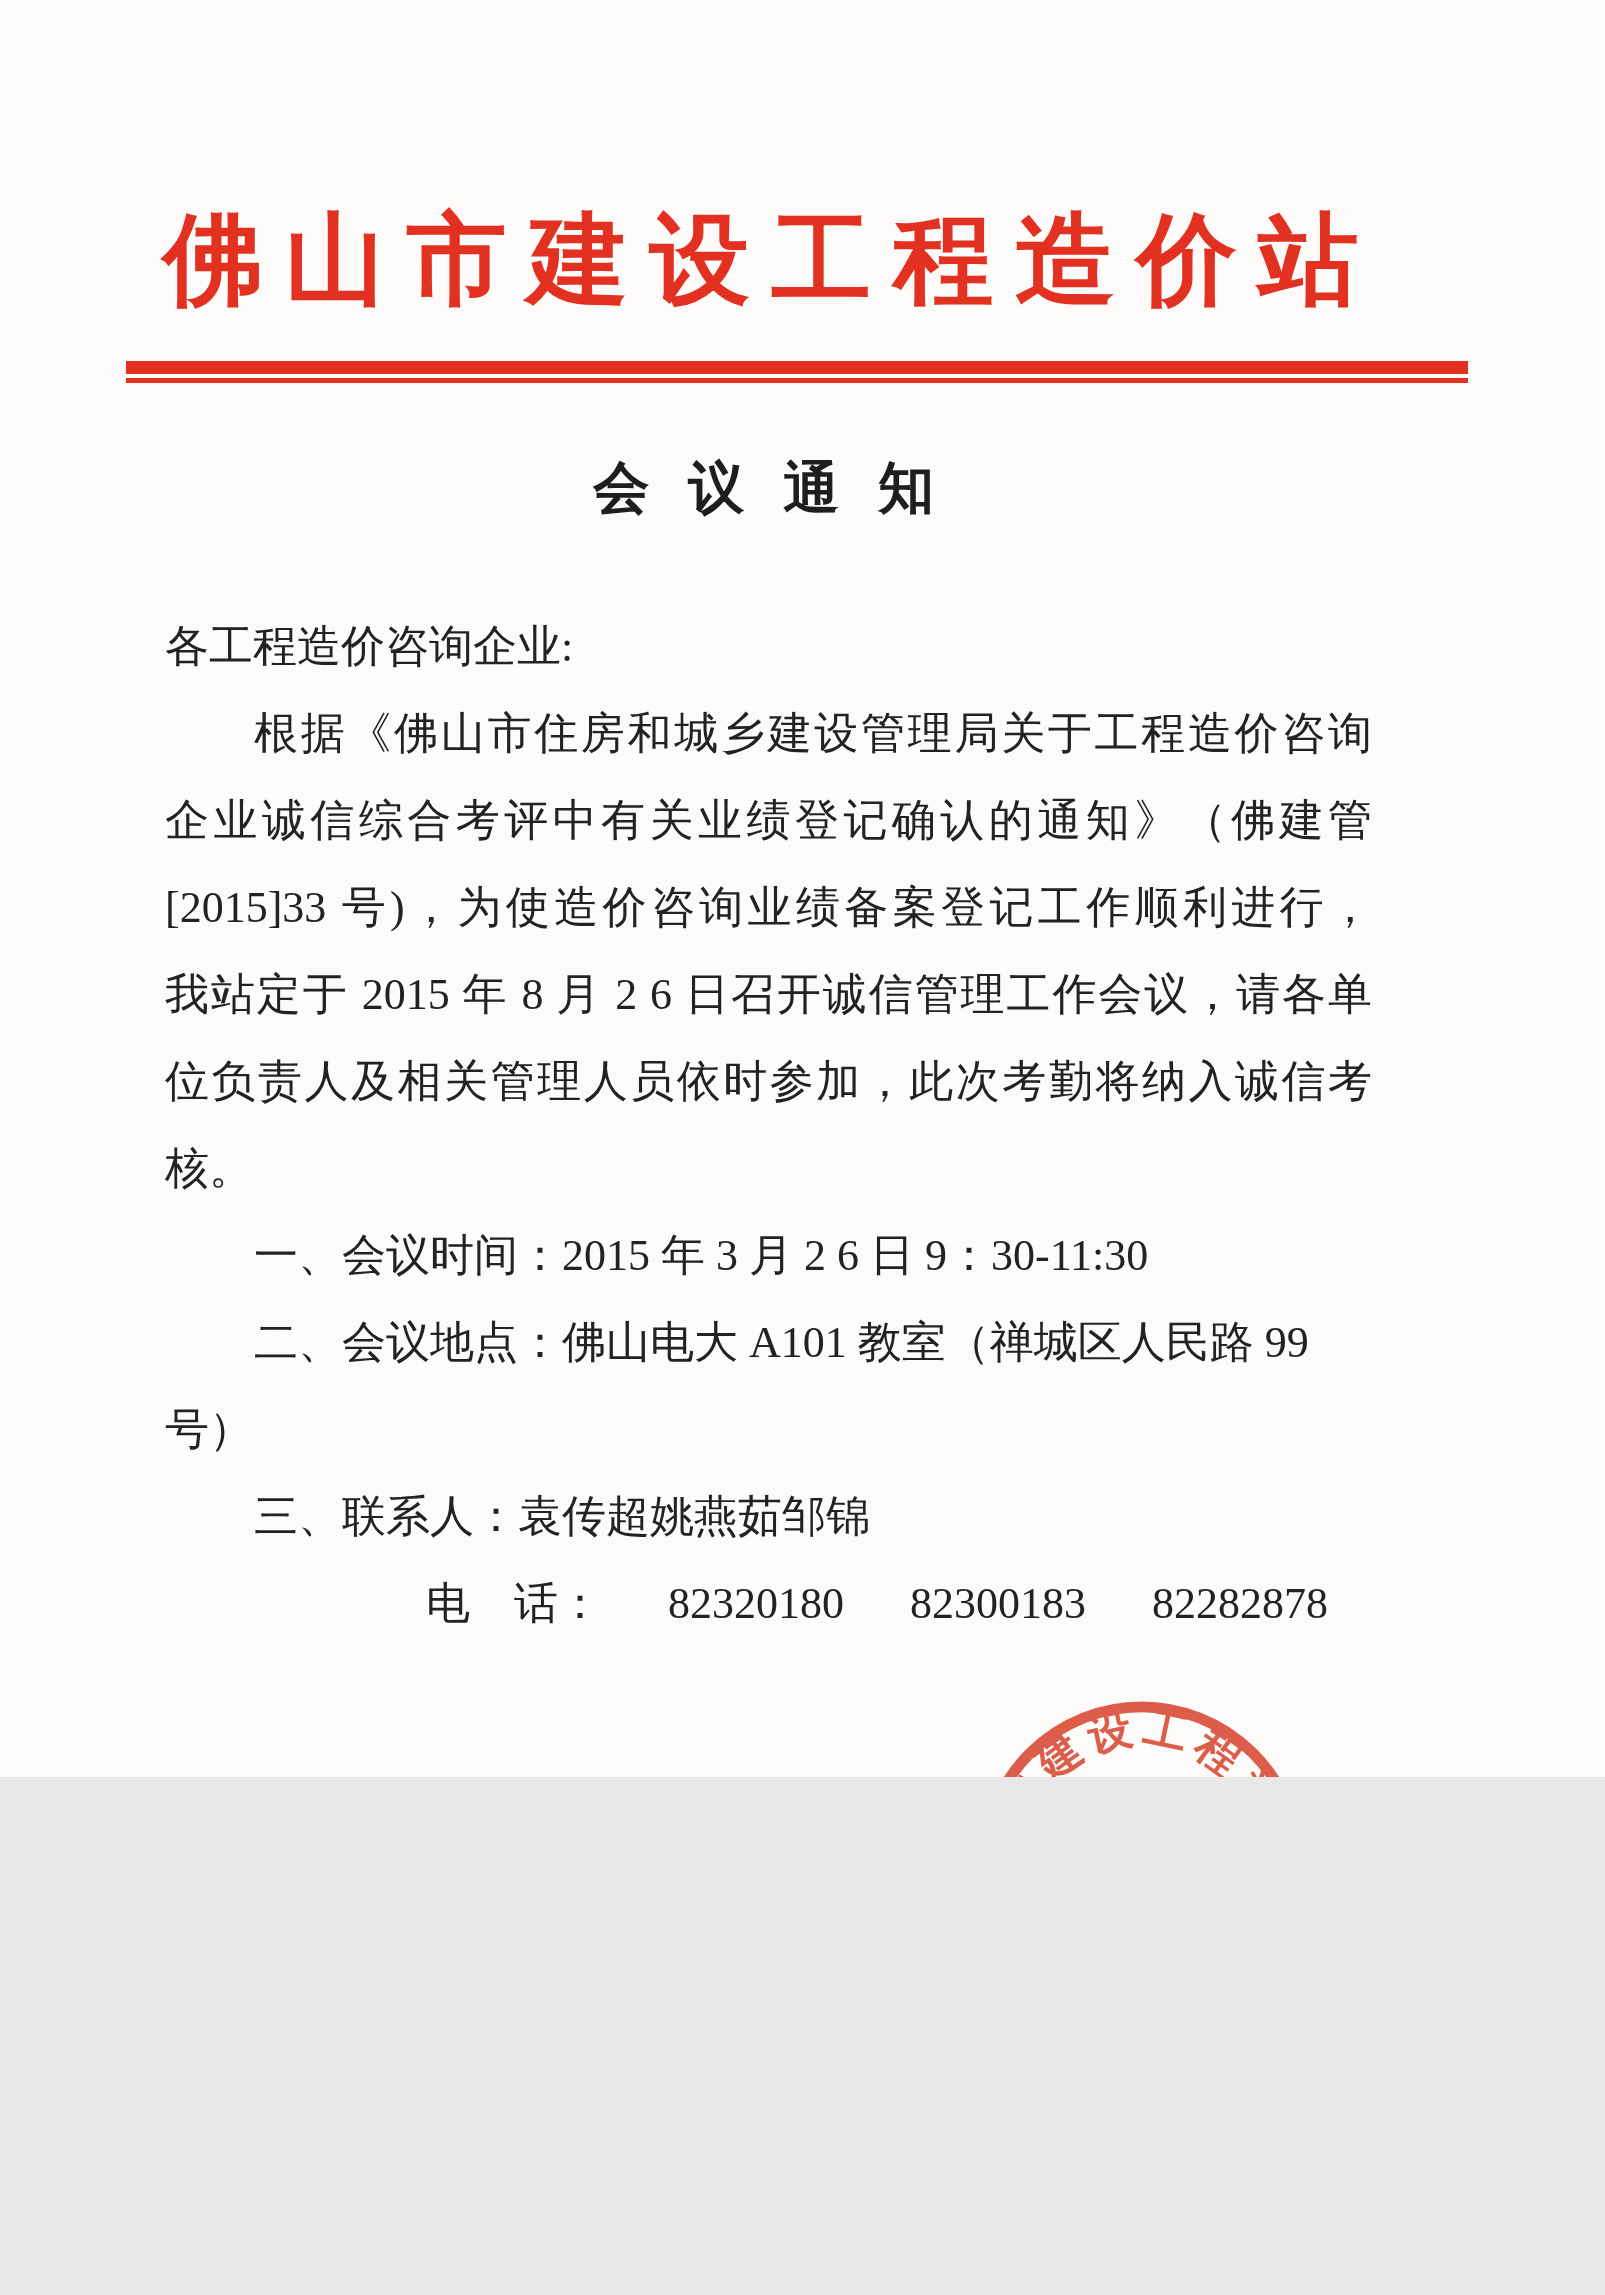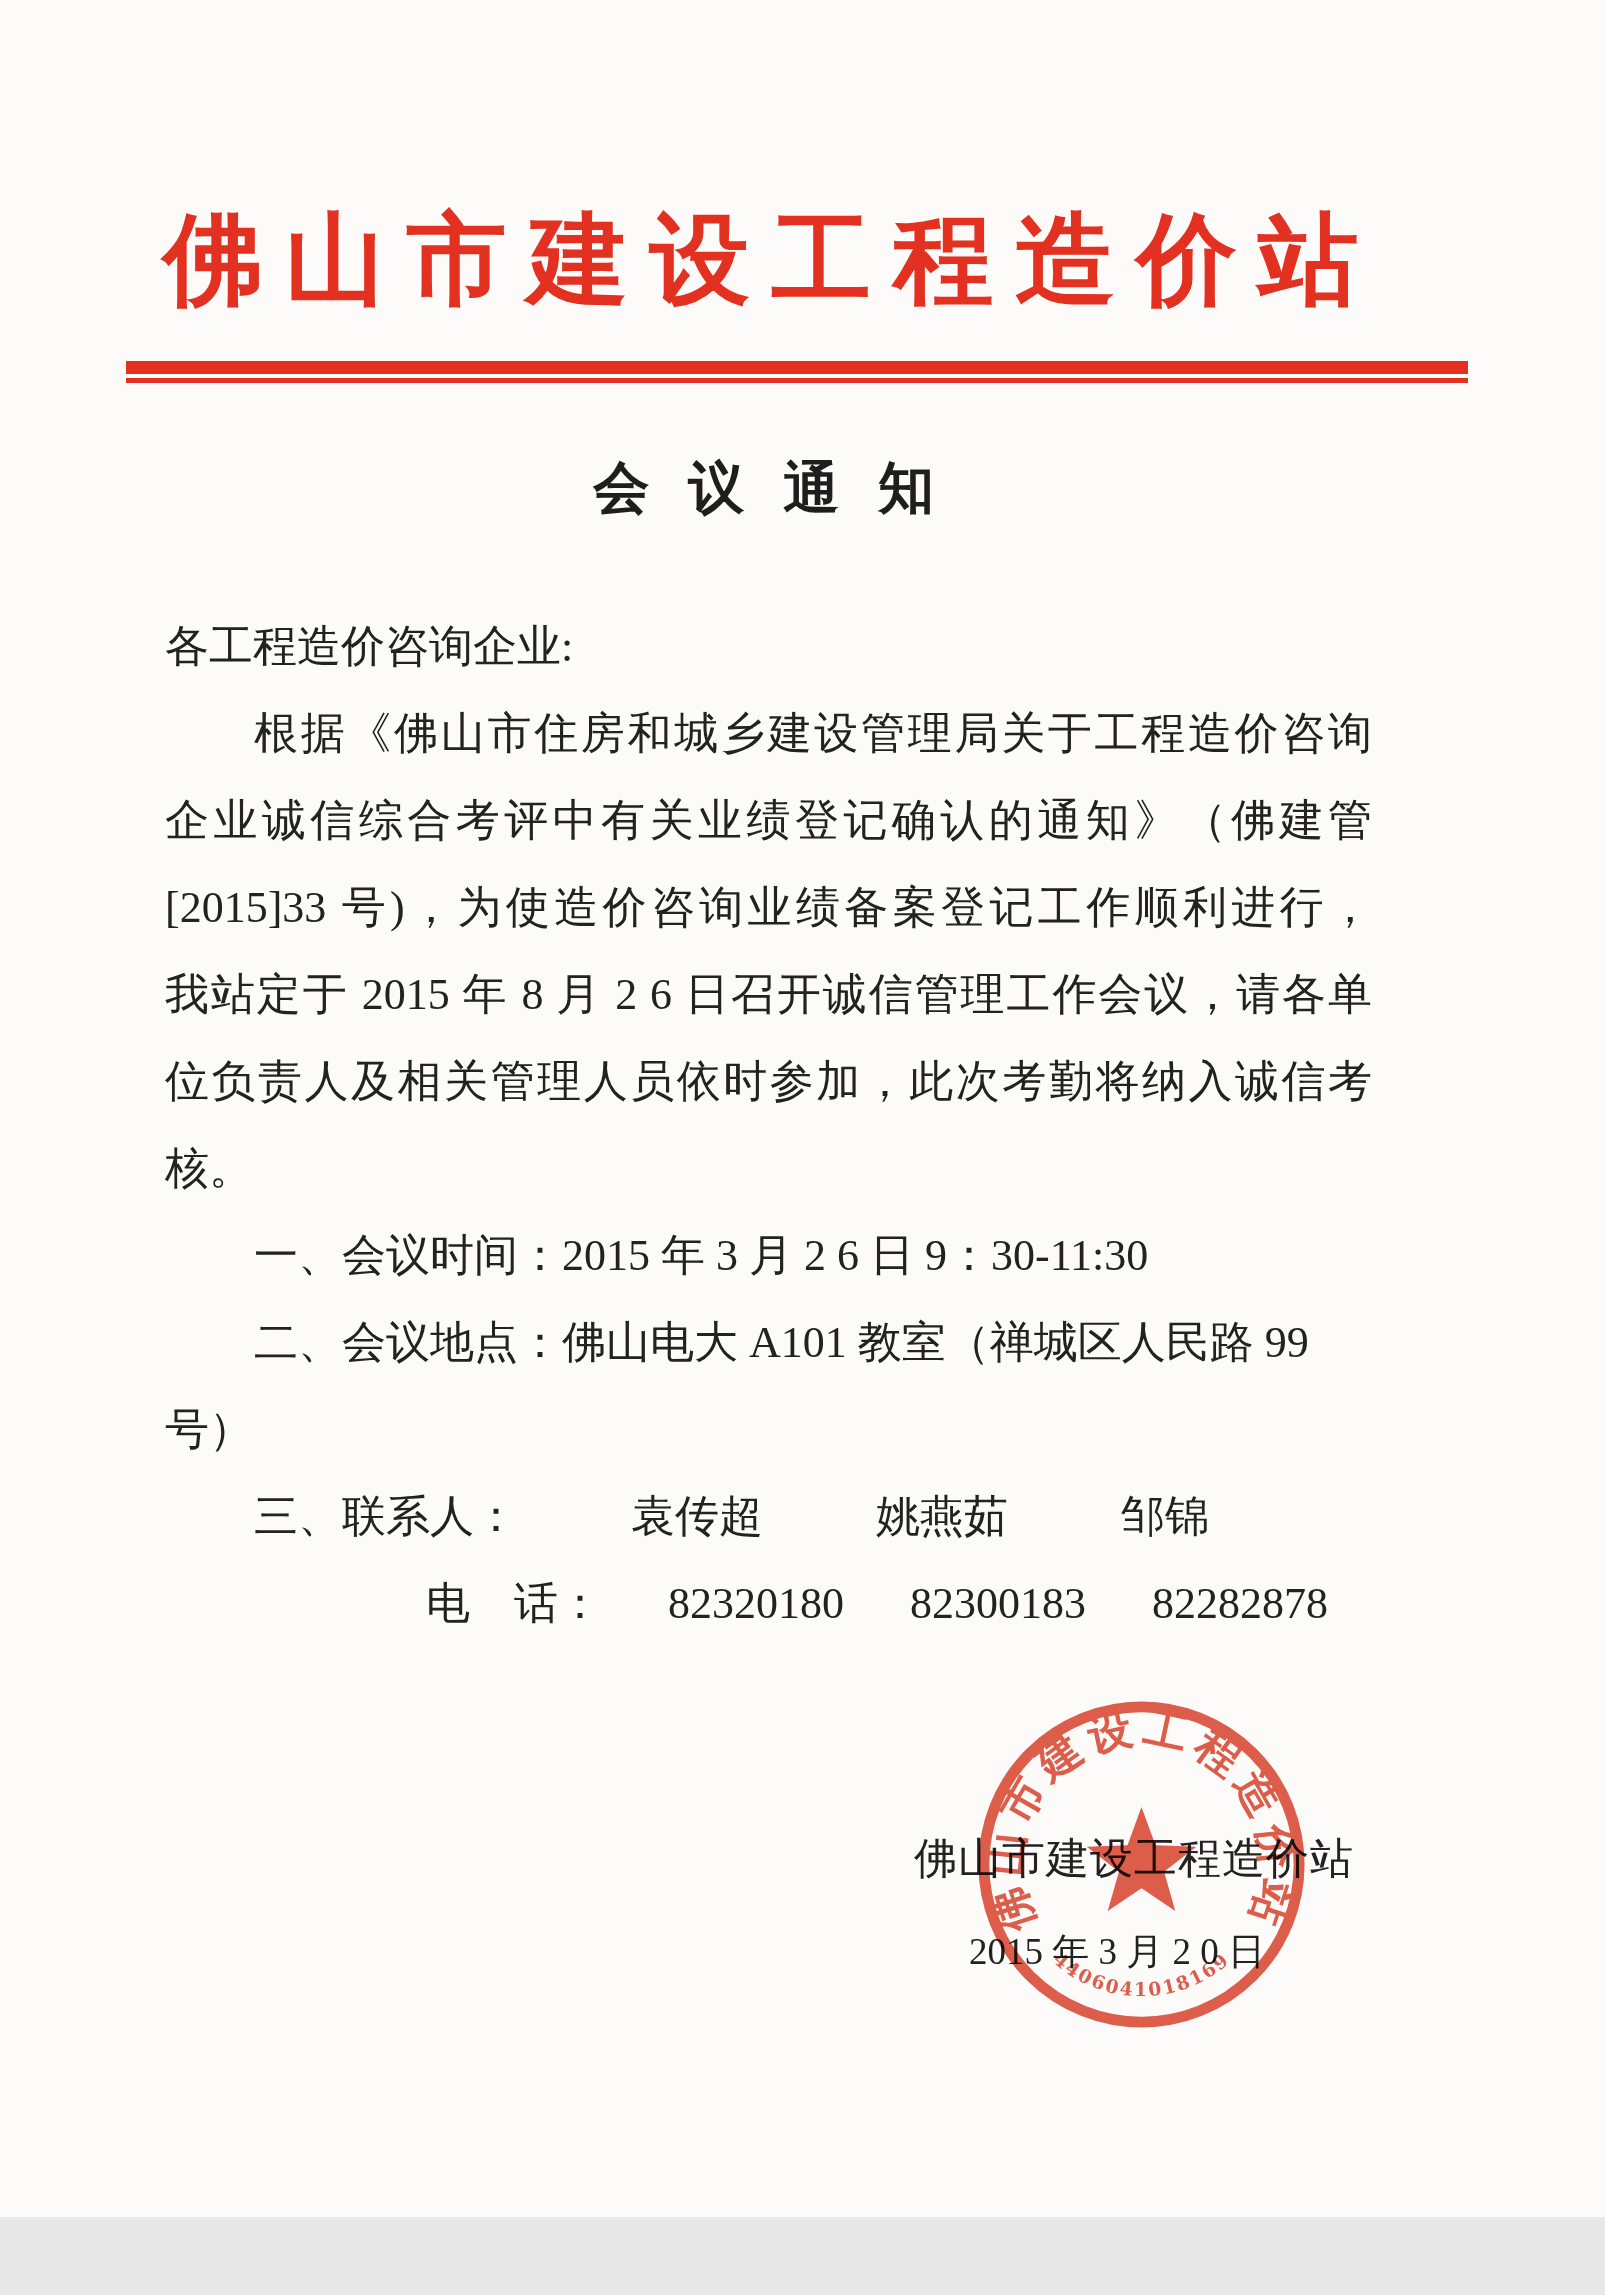--- a/index.html
+++ b/index.html
@@ -1,18 +1,18 @@
 <!DOCTYPE html>
 <html><head>
 <meta charset="utf-8">
 <style>
   html,body{margin:0;padding:0;background:#e8e8e8;}
   .page{
     position:relative;
-    width:1606px;height:2217px;
+    width:1606px;height:1777px;
     background:#fcfbf9;
     overflow:hidden;
     font-family:"Liberation Serif","DejaVu Serif",serif;
     color:#262626;
   }
   
   .org-head{
     position:absolute;left:163px;top:203px;width:1231px;
     font-size:100px;font-weight:700;line-height:116px;
     color:#e23120;letter-spacing:21.7px;white-space:nowrap;
@@ -32,21 +32,21 @@
   
   .body-block{
     position:absolute;left:165px;top:603px;width:1207px;
     font-size:44px;line-height:87px;color:#222;
   }
   .ln{white-space:pre-wrap;}
   .ind{text-indent:89px;}
   .j{text-align:justify;text-align-last:justify;}
   .item{padding-left:89px;}
   .phone-line{padding-left:261px;}
-  .contact-name{display:inline-block;margin-left:113px;}
+  .contact-name{display:inline-block;}
   .contact-name:first-of-type{margin-left:94px;}
   .phone-num{display:inline-block;margin-left:66px;}
   .phone-num:first-of-type{margin-left:118px;}
   
   .sig-org{
     position:absolute;left:914px;top:1830px;
     font-size:43px;color:#222;white-space:nowrap;letter-spacing:1px;
   }
   .sig-date{
     position:absolute;left:969px;top:1927px;

